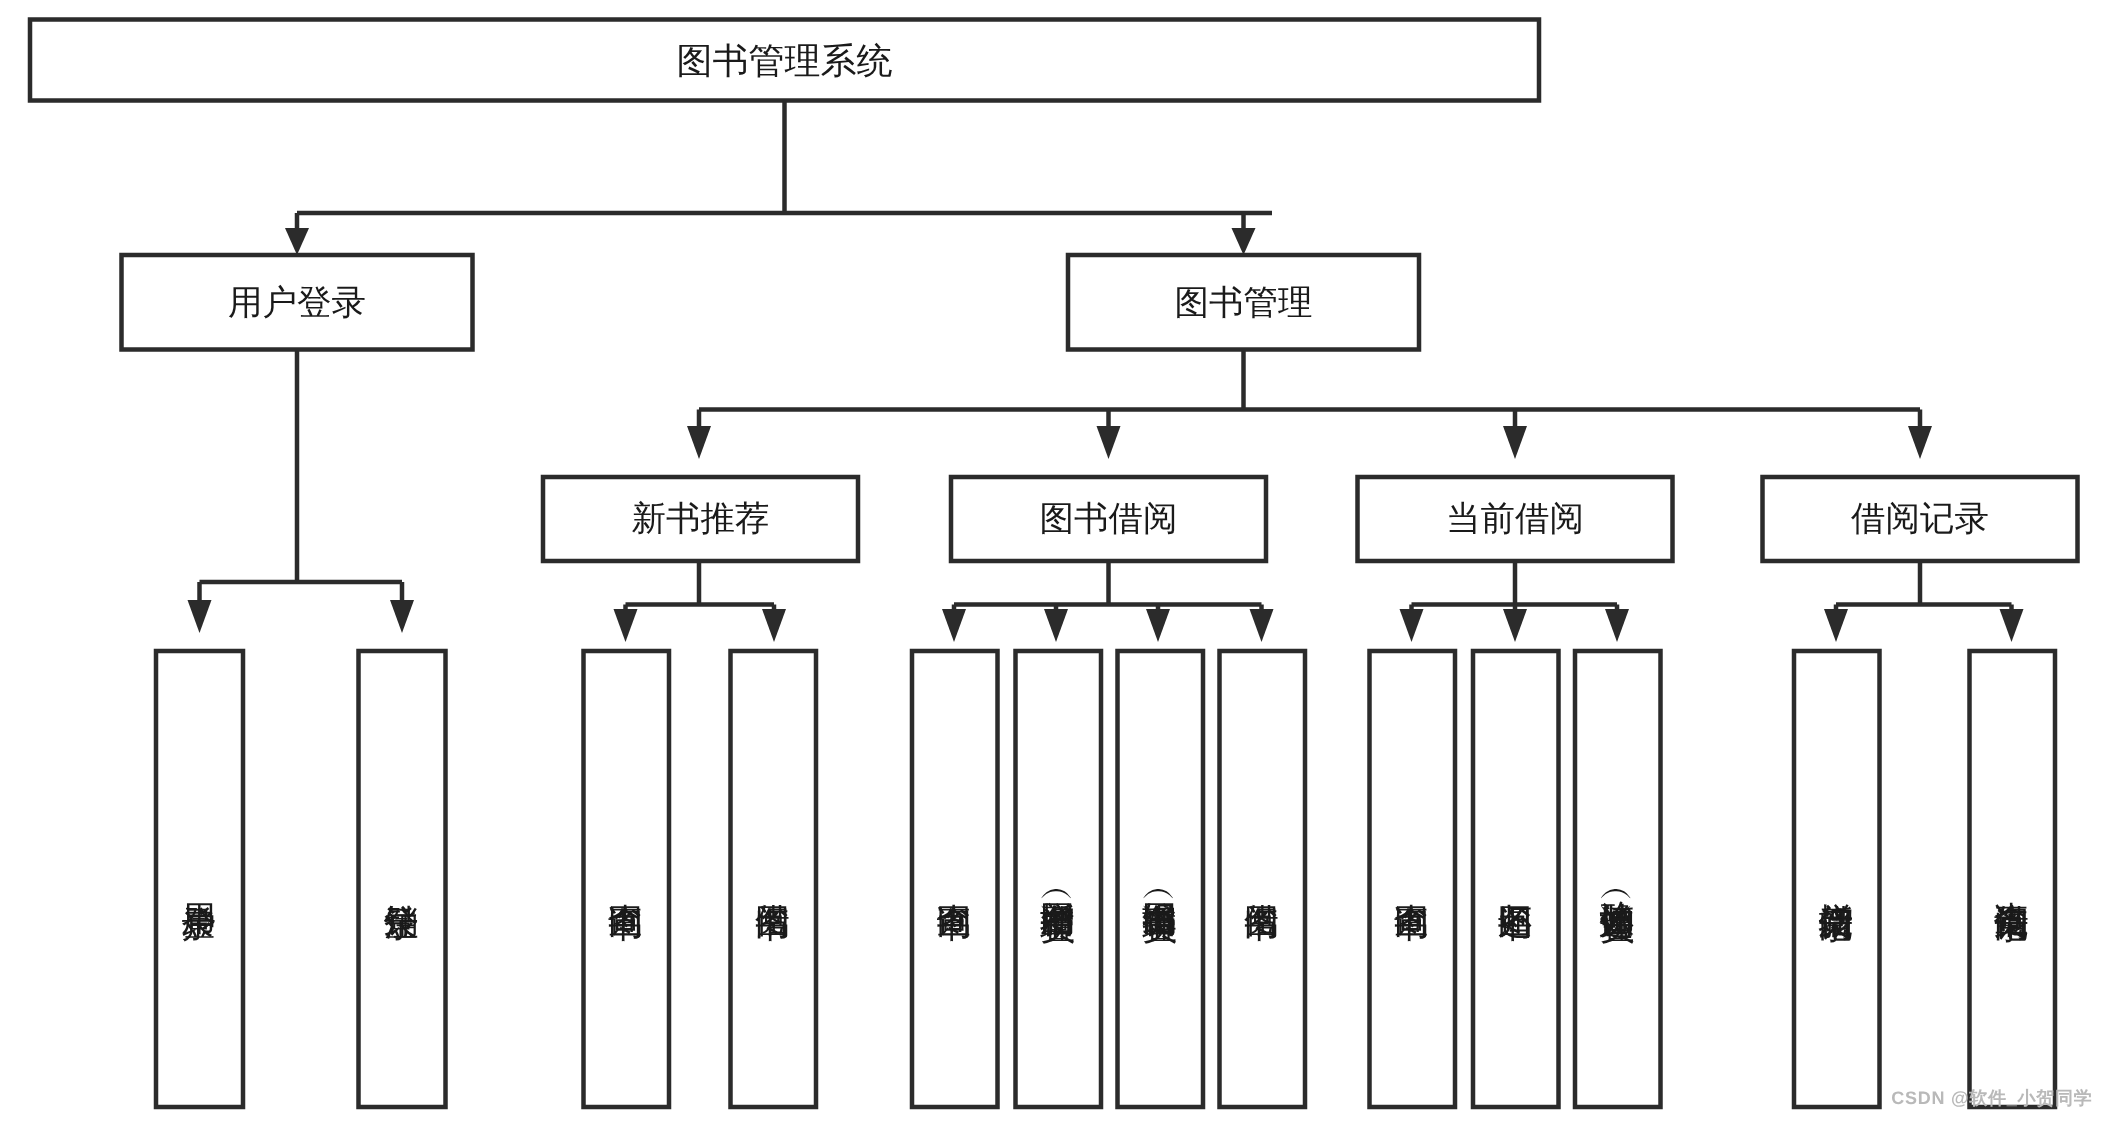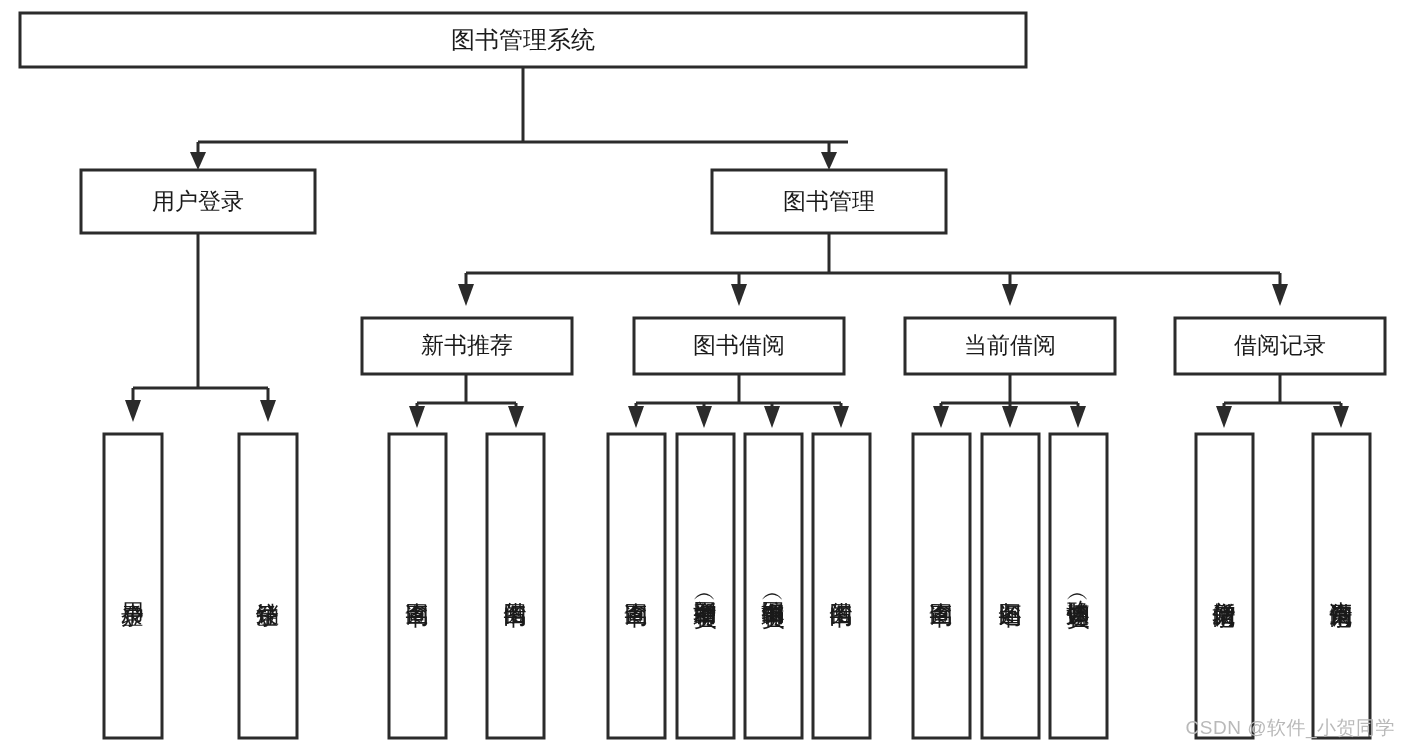--- a/index.html
+++ b/index.html
@@ -66,24 +66,25 @@
     color: #1a1a1a;
     letter-spacing: 1px;
     white-space: nowrap;
     pointer-events: none;
   }
   .watermark {
     position: absolute;
     right: 10px;
     bottom: 6px;
     font-family: "Liberation Sans", "DejaVu Sans", sans-serif;
-    font-size: 19px;
+    font-size: 12px;
     color: #b9b9b9;
     white-space: nowrap;
     letter-spacing: 0.5px;
+    font-weight: bold;
   }
 </style>
 </head>
 <body>
 
 <div id="diagram-root">
 
   <svg class="flow" viewBox="0 0 1405 747">
 
     <g>

